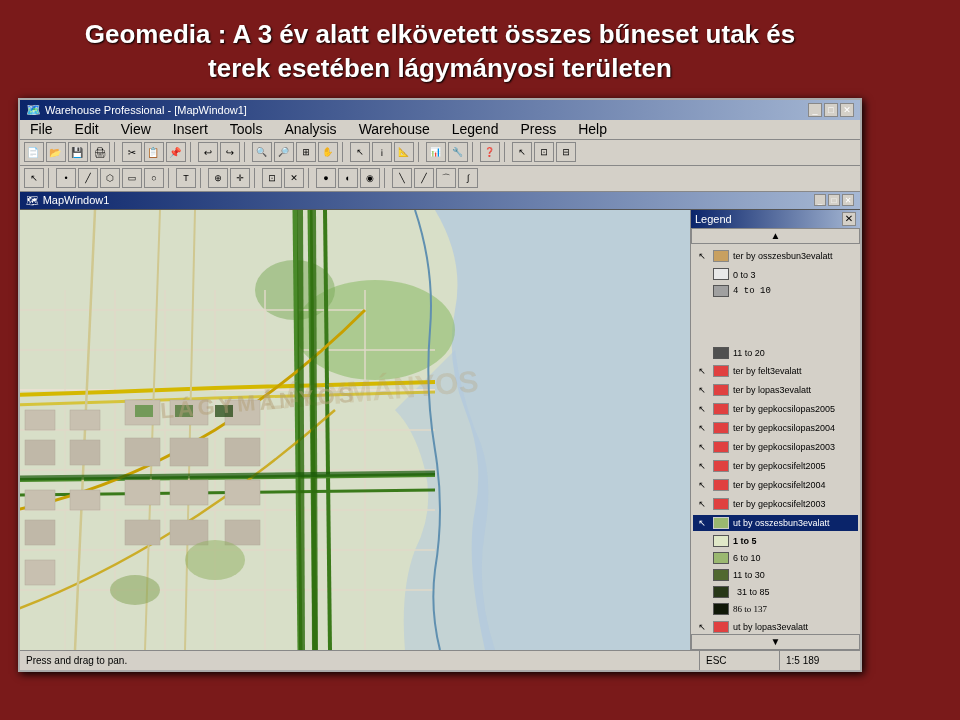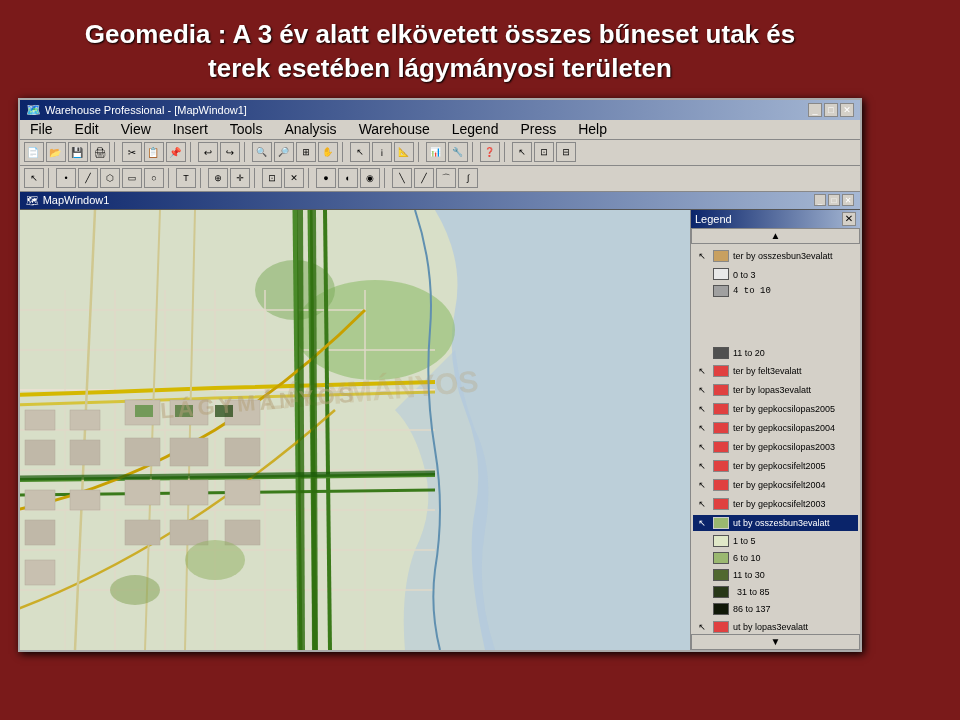--- a/index.html
+++ b/index.html
@@ -592,37 +592,37 @@
             <span class="legend-text">ter by gepkocsifelt2003</span>
           </div>
 
           <div class="legend-item selected">
             <div class="legend-icon">
                 <span style="font-size:9px;color:white;">↖</span>
               </div>
             <div class="legend-swatch" style="background:#9ab870;border:1px solid #ccc;"></div>
             <span class="legend-text">ut by osszesbun3evalatt</span>
           </div>
-          <div class="legend-item" style="padding-left:20px;">
+          <div class="legend-item" style="padding-left:20px;font-weight:bold;">
             <div class="legend-swatch" style="background:#e0e8c8;"></div>
             <span class="legend-text">1 to 5</span>
           </div>
           <div class="legend-item" style="padding-left:20px;">
             <div class="legend-swatch" style="background:#9ab870;"></div>
             <span class="legend-text">6 to 10</span>
           </div>
           <div class="legend-item" style="padding-left:20px;">
             <div class="legend-swatch" style="background:#506830;"></div>
             <span class="legend-text">11 to 30</span>
           </div>
           <div class="legend-item" style="padding-left:20px;gap:8px;">
             <div class="legend-swatch" style="background:#283818;"></div>
             <span class="legend-text">31 to 85</span>
           </div>
-          <div class="legend-item" style="padding-left:20px;">
+          <div class="legend-item" style="padding-left:20px;font-family:Liberation Serif, serif;">
             <div class="legend-swatch" style="background:#101808;"></div>
             <span class="legend-text">86 to 137</span>
           </div>
 
           <div class="legend-item">
             <div class="legend-icon">
                 <span style="font-size:9px;">↖</span>
               </div>
             <div class="legend-swatch" style="background:#e04040;border:1px solid #888;"></div>
             <span class="legend-text">ut by lopas3evalatt</span>
@@ -642,16 +642,27 @@
             <div class="legend-swatch" style="background:#c0c0c0;"></div>
             <span class="legend-text">6 to 10</span>
           </div>
 
         </div>
 
         <div class="legend-scroll-btn">▼</div>
       </div>
     </div>
 
+    <div id="status-bar">
+      <div class="status-section" style="flex:1;">
+        <span>Press and drag to pan.</span>
+      </div>
+      <div class="status-section" style="min-width:80px;">
+        <span>ESC</span>
+      </div>
+      <div class="status-section" style="min-width:80px;">
+        <span>1:5 189</span>
+      </div>
+    </div>
 
   </div>
 
 </div>
 
 </body></html>

